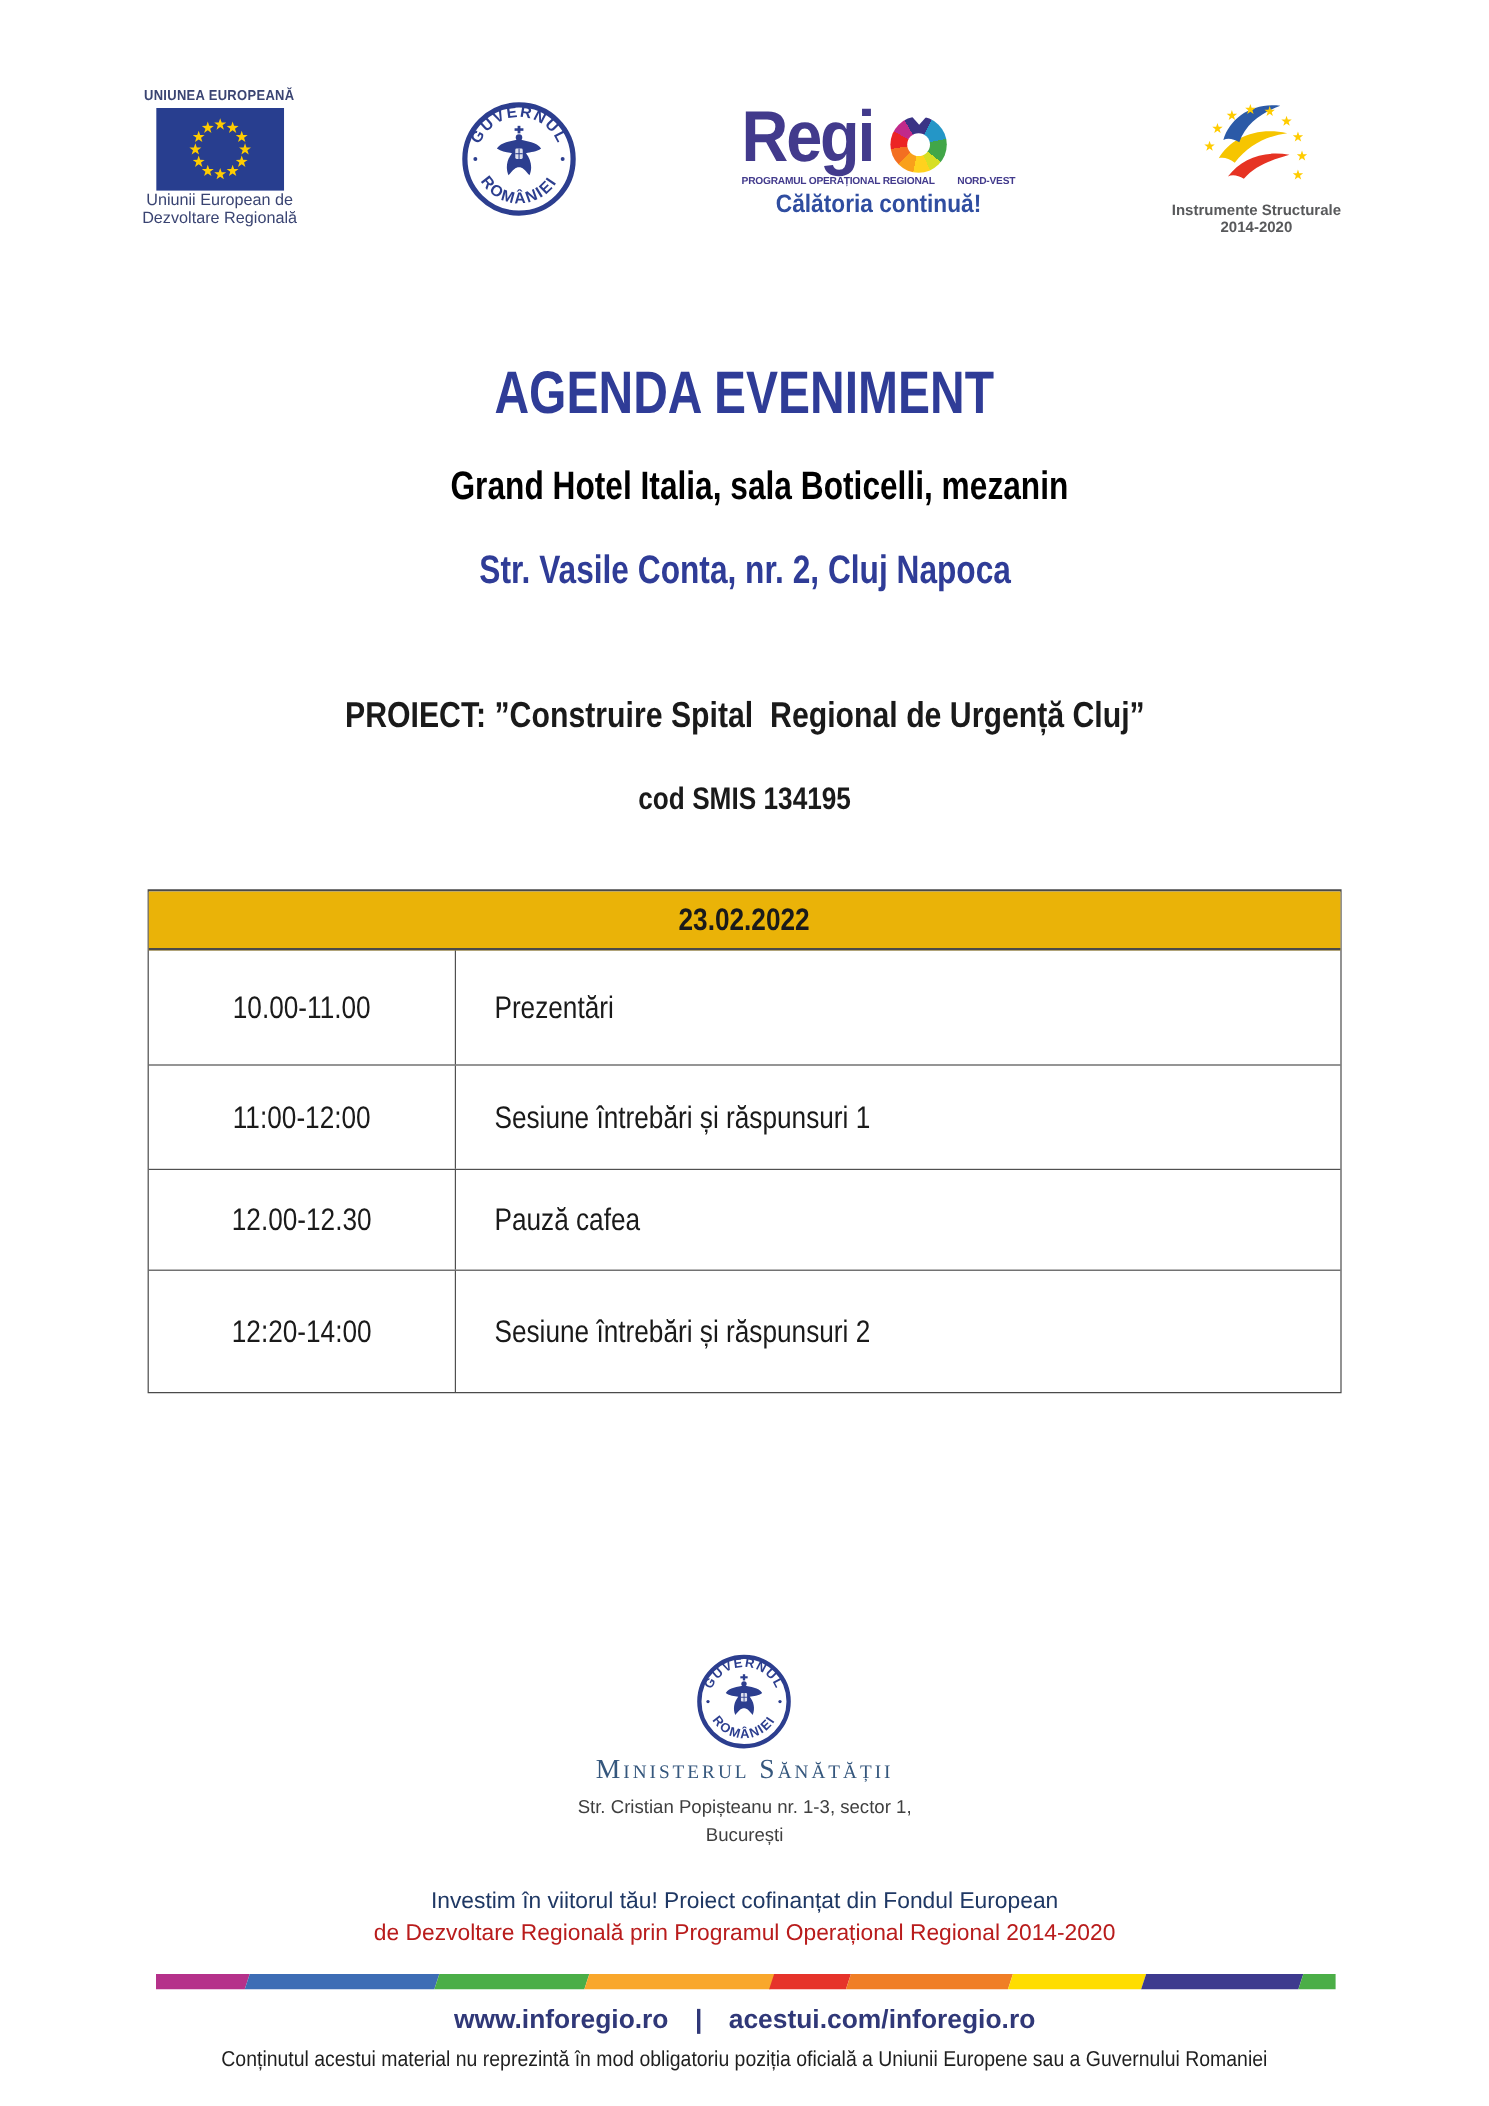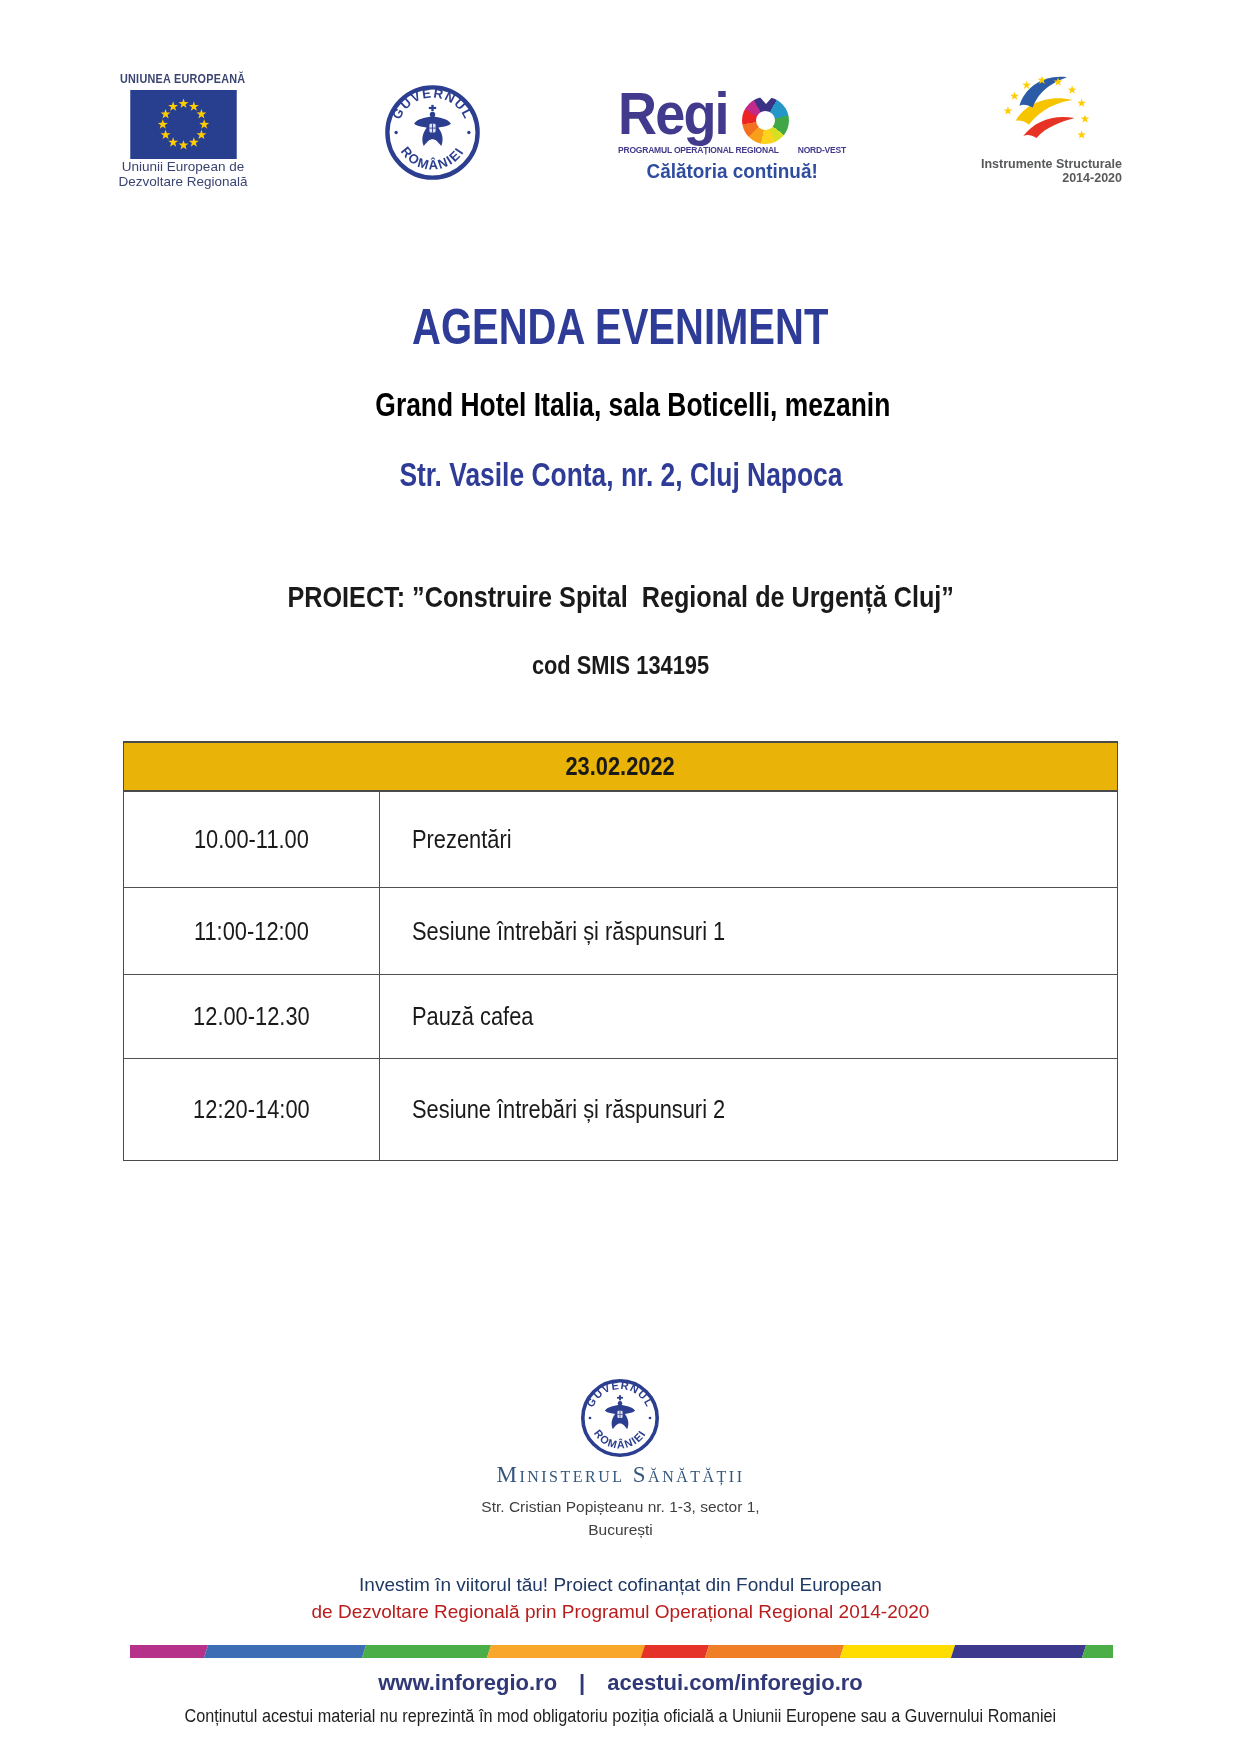--- a/index.html
+++ b/index.html
@@ -34,21 +34,21 @@
       #2496C7 0deg 50deg, #41A648 50deg 100deg, #D7DF23 100deg 128deg,
       #FFD21E 128deg 163deg, #F9A01B 163deg 198deg, #F36F21 198deg 233deg,
       #EC2424 233deg 270deg, #C12A8A 270deg 302deg, #3A3385 302deg 360deg);}
   .regio-wheel::before{content:"";position:absolute;inset:29%;background:#fff;border-radius:50%;}
   .regio-wheel::after{content:"";position:absolute;top:-2px;left:50%;transform:translateX(-50%);
       border-left:8px solid transparent;border-right:8px solid transparent;border-top:9px solid #fff;}
   .regio-subrow{display:flex;justify-content:space-between;margin-top:1px;
       font-size:8.5px;font-weight:bold;color:#423A8C;letter-spacing:-0.2px;}
   .regio-tagline{margin-top:4px;text-align:center;font-size:21px;font-weight:bold;color:#2F4DA0;}
 
-  .instr-block{left:972px;top:62px;width:150px;text-align:right;}
+  .instr-block{left:972px;top:73px;width:150px;text-align:center;}
   .instr-svg{display:block;margin:0 auto;}
   .instr-line{font-size:12.5px;font-weight:bold;color:#58595B;line-height:14px;}
 
   
   .doc-title{top:298px;font-size:50px;font-weight:bold;color:#2F3C97;}
   .doc-sub1{top:386px;font-size:33px;font-weight:bold;color:#000000;padding-left:12px;}
   .doc-sub2{top:456px;font-size:33px;font-weight:bold;color:#2F3C97;}
   .doc-project{top:580px;font-size:30px;font-weight:bold;color:#1a1a1a;}
   .doc-project .sq84{white-space:pre;}
   .doc-smis{top:650px;font-size:26px;font-weight:bold;color:#1a1a1a;}

